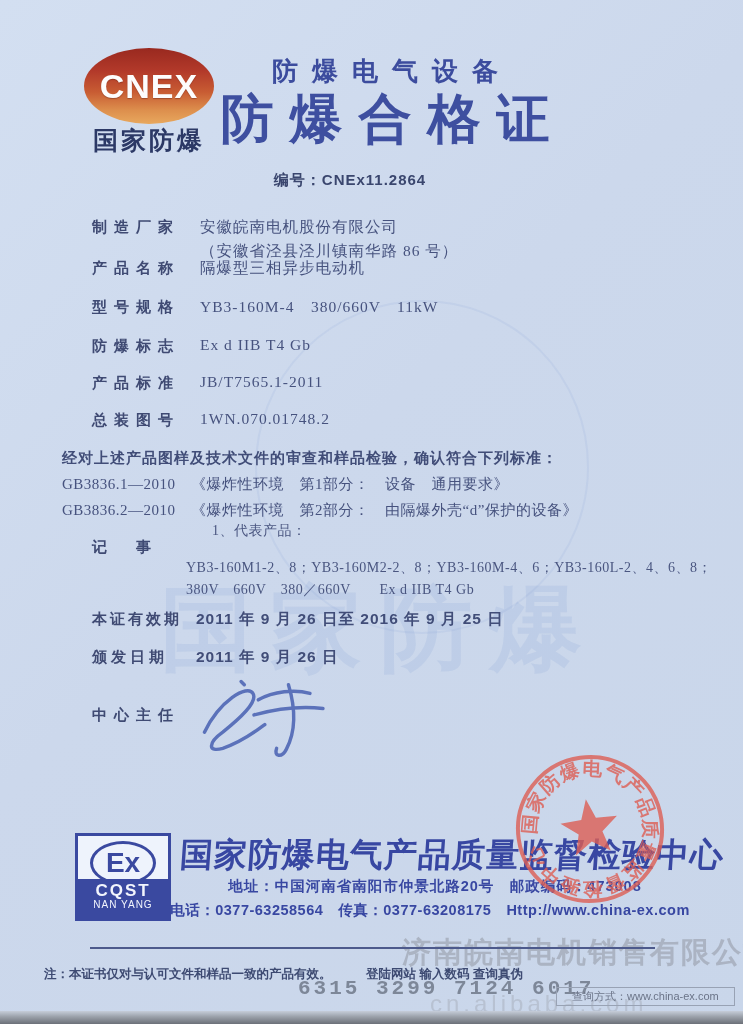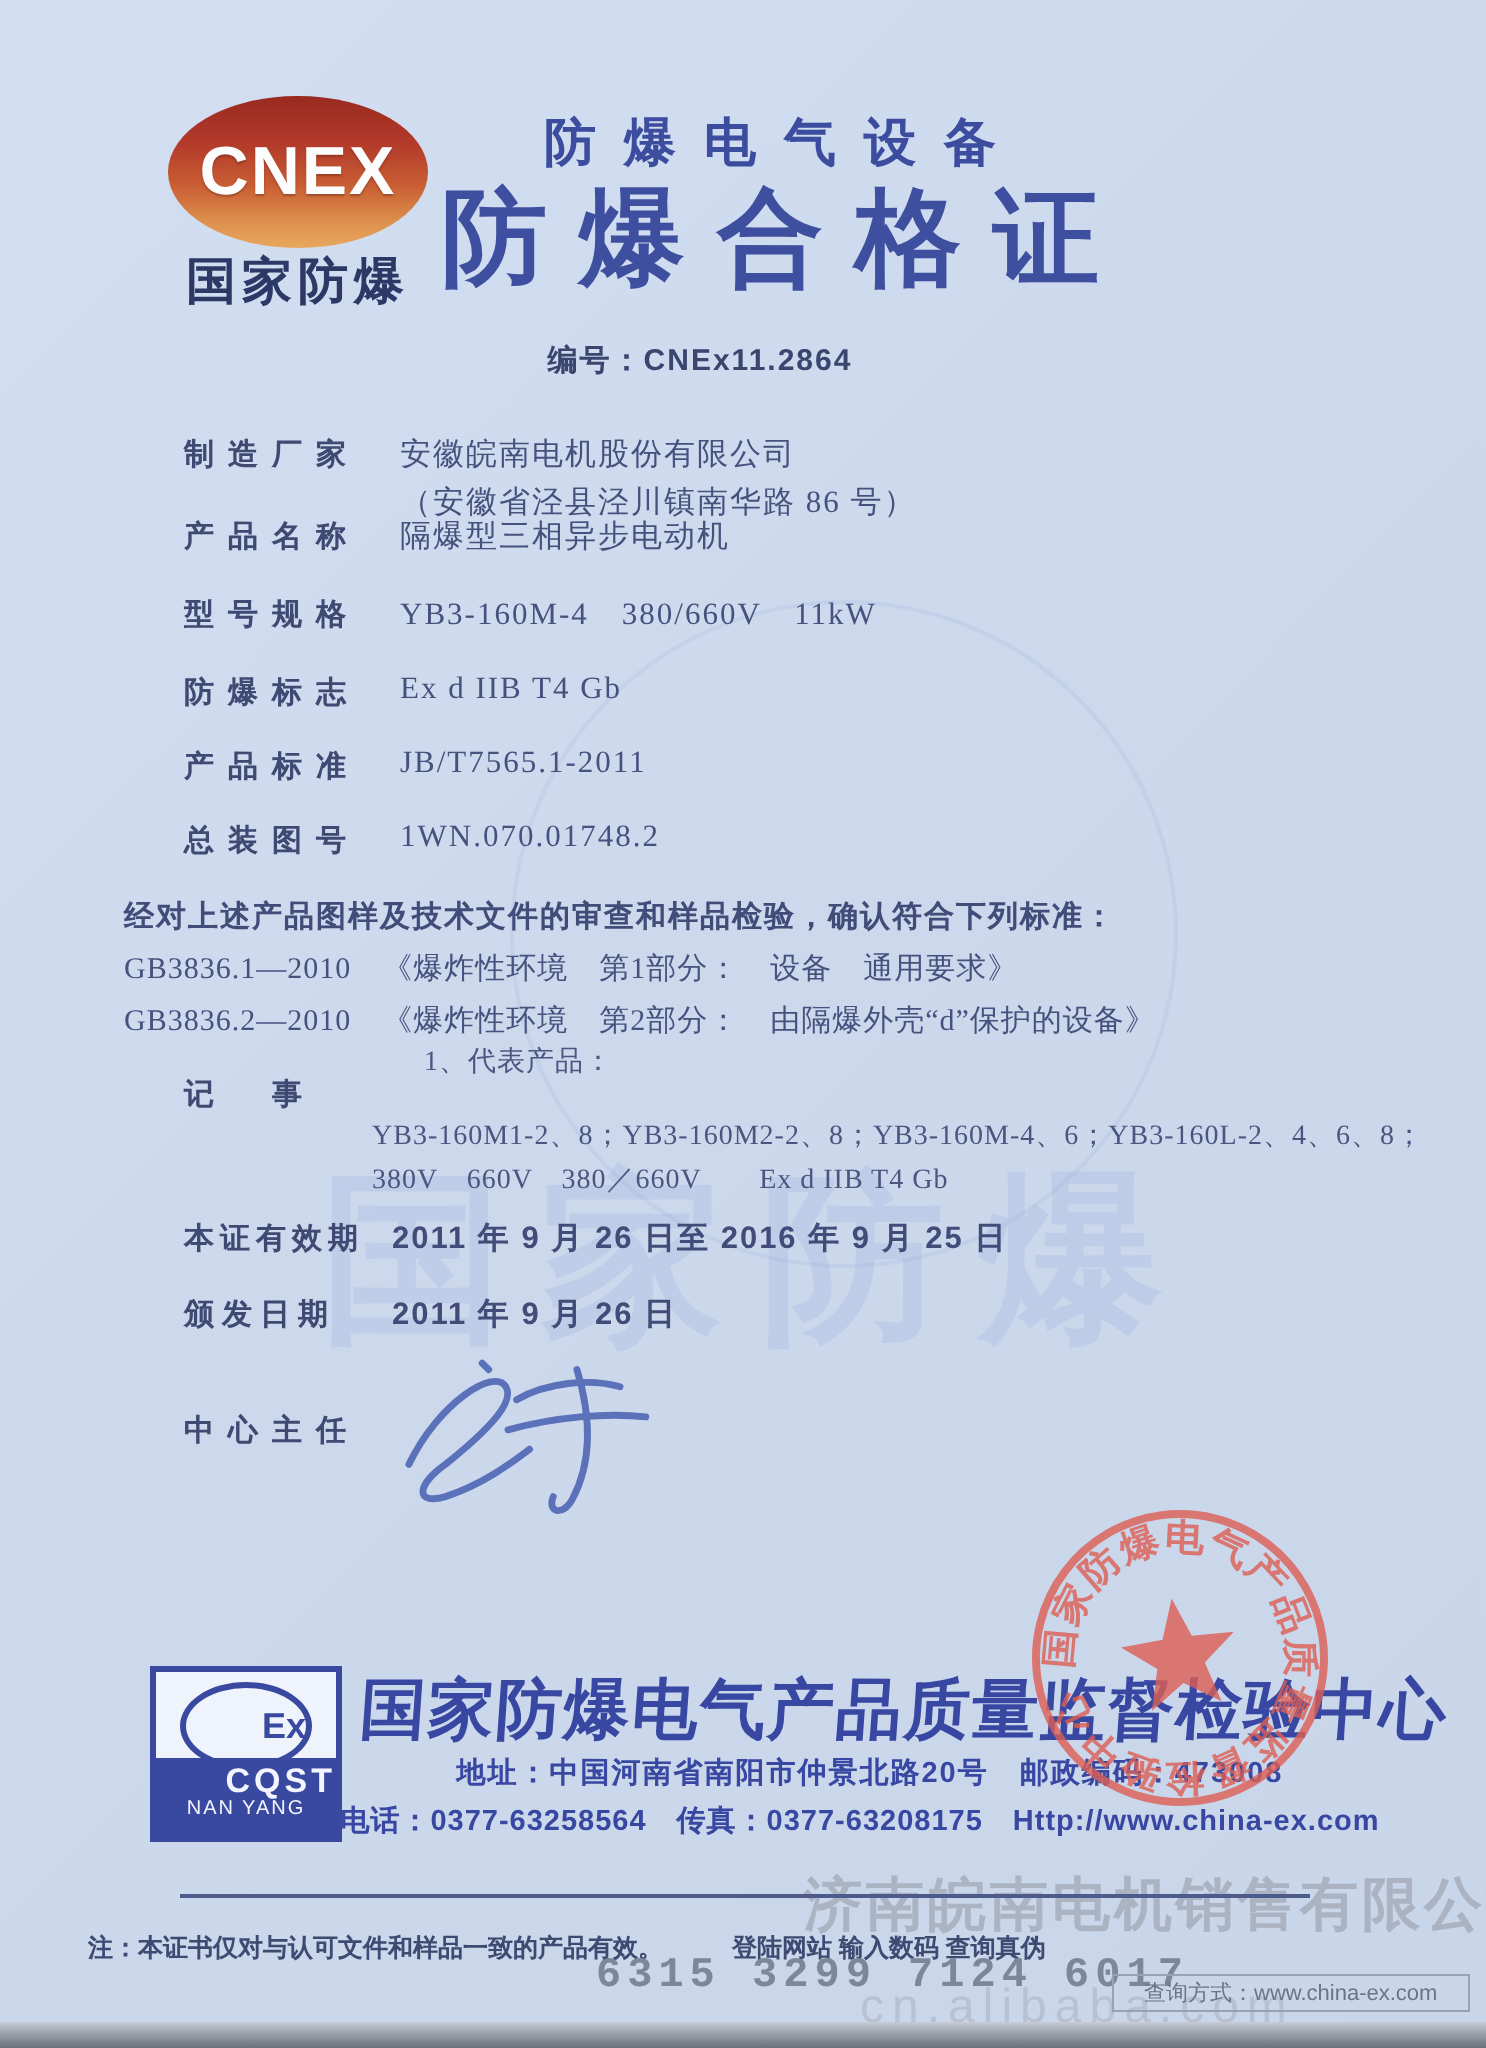--- a/index.html
+++ b/index.html
@@ -66,28 +66,28 @@
   
   .sig{left:198px;top:672px;width:140px;height:88px;}
 
   
   .org-logo{
     left:75px;top:833px;width:96px;height:88px;
     background:#eef3fc;border:3px solid #3a49a0;box-sizing:border-box;
   }
   .org-logo .ex-oval{
     margin:5px auto 0;width:60px;height:38px;border:3px solid #3a49a0;border-radius:50%;
-    display:flex;align-items:center;justify-content:flex-end;
-    color:#3a49a0;font-size:18px;font-weight:bold;
+    display:flex;align-items:center;justify-content:center;
+    color:#3a49a0;font-size:28px;font-weight:bold;
   }
   .org-logo .cqst-band{
     position:absolute;left:0;bottom:0;width:100%;height:39px;
     background:#3a49a0;color:#f2f5fd;text-align:center;line-height:1.05;
   }
-  .org-logo .cqst-band .cqst{font-size:17px;font-weight:bold;letter-spacing:2px;display:block;margin-top:3px;text-align:right;}
+  .org-logo .cqst-band .cqst{font-size:17px;font-weight:bold;letter-spacing:2px;display:block;margin-top:3px;}
   .org-logo .cqst-band .city{font-size:10px;letter-spacing:1px;display:block;}
   .org-name{
     left:180px;top:833px;width:525px;
     font-size:33px;font-weight:bold;color:#3847a2;letter-spacing:1px;
     transform:skewX(-4deg);white-space:nowrap;
     font-family:"Liberation Serif", serif;
   }
   .org-addr{
     left:175px;top:877px;width:520px;text-align:center;
     font-size:14.5px;font-weight:bold;color:#3847a2;letter-spacing:1px;white-space:nowrap;

